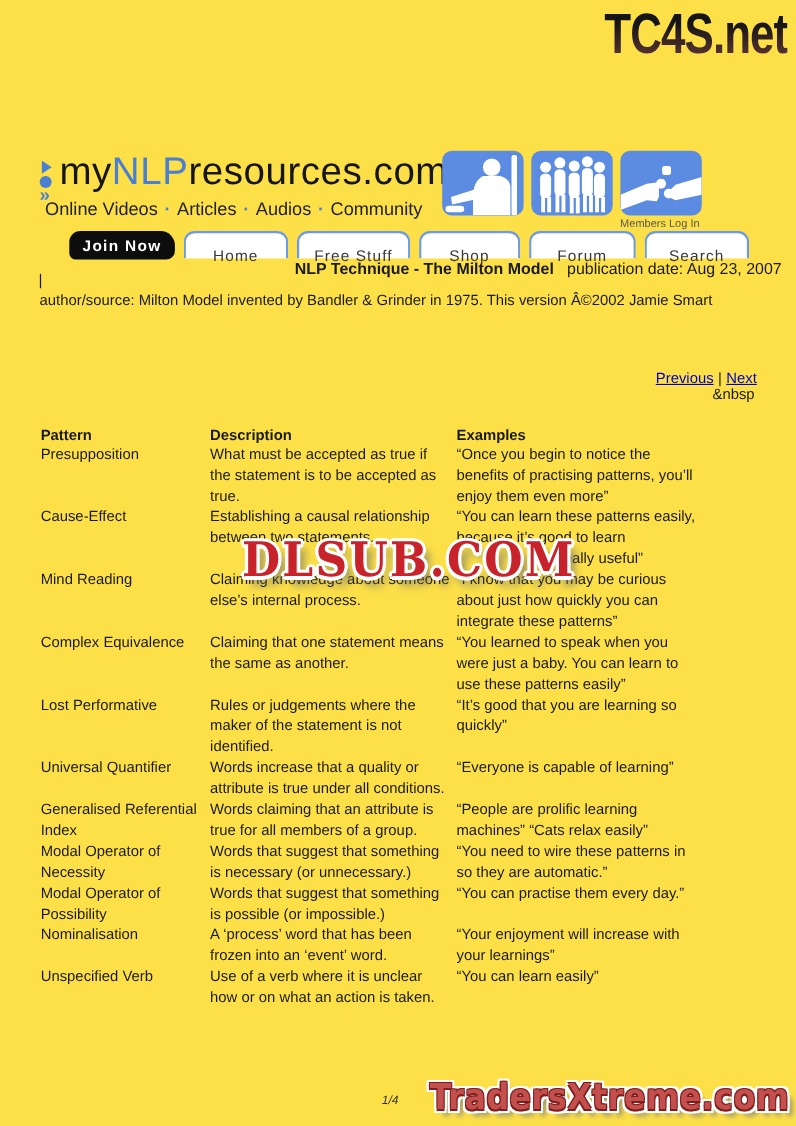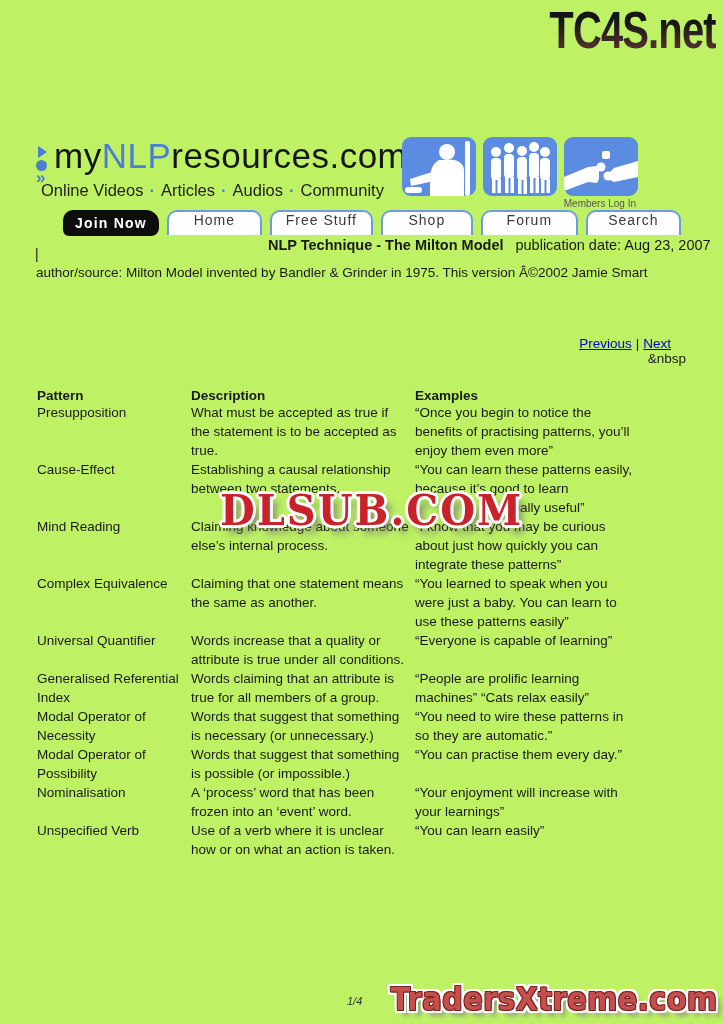--- a/index.html
+++ b/index.html
@@ -1,16 +1,16 @@
 <!DOCTYPE html>
 <html style="--accent-blue: #4a7fd4; --tile-blue: #5b8ce1; --tab-border: #6b9be8; --link-blue: #0000cc; --dlsub-red: #c8232a; --traders-red: #c4504e; --tc4s-dark: #272022;"><head>
 <meta charset="utf-8">
 <style>
   html,body{margin:0;padding:0;background:#fff;}
-  .page{position:relative;width:724px;height:1024px;background:#bef264;overflow:hidden;
+  .page{position:relative;width:724px;height:1024px;background:#fde047;overflow:hidden;
         font-family:"Liberation Sans",sans-serif;color:#1a1a1a;}
 
   
   .tc4s{position:absolute;top:0;right:8px;font-weight:bold;font-size:47px;letter-spacing:-1px;
         transform:scale(0.85,1.1);transform-origin:top right;color:var(--tc4s-dark,#272022);
         text-shadow:0 3px 3px rgba(120,60,60,.45);}
   @supports ((-webkit-background-clip:text)){
     .tc4s{background:linear-gradient(#151515 35%, #6e3c3c 100%);
           -webkit-background-clip:text;background-clip:text;-webkit-text-fill-color:transparent;
           text-shadow:none;}
@@ -32,34 +32,34 @@
   .tile{width:74px;height:59px;background:var(--tile-blue,#5b8ce1);border-radius:9px;overflow:hidden;}
   .tile svg{display:block;width:74px;height:59px;fill:#fff;}
   .members{position:absolute;left:402px;top:198px;width:234px;text-align:right;font-size:10px;color:#555;}
 
   
   .tabs{position:absolute;left:63px;top:210px;display:flex;gap:8px;}
   .tab{box-sizing:border-box;text-align:center;white-space:nowrap;cursor:pointer;}
   .tab-solid{background:#0d0d0d;color:#fff;font-weight:bold;font-size:14px;letter-spacing:1.2px;
              padding:5px 12px;border-radius:10px 13px 8px 6px;height:26px;line-height:16px;}
   .tab-outline{border:2px solid var(--tab-border,#6b9be8);border-bottom:none;border-radius:10px 10px 0 0;
-               background:#fff;color:#3a3a3a;font-size:14px;letter-spacing:1px;height:25px;padding-top:0;}
+               background:#fff;color:#3a3a3a;font-size:14px;letter-spacing:1px;height:25px;padding-top:12px;}
   .tabs .tab:nth-child(2){width:95px;} .tabs .tab:nth-child(3){width:103px;}
   .tabs .tab:nth-child(4){width:92px;} .tabs .tab:nth-child(5){width:97px;}
   .tabs .tab:nth-child(6){width:95px;}
 
   
   .title-line{position:absolute;left:268px;top:237px;font-size:14.5px;white-space:nowrap;}
   .t-bold{font-weight:bold;}
   .t-pub{margin-left:12px;}
   .pipe{position:absolute;left:35px;top:246px;font-size:14px;}
   .byline{position:absolute;left:36px;top:265px;font-size:13.5px;white-space:nowrap;}
 
   
-  .pager{position:absolute;right:53px;top:336px;font-size:13.5px;text-align:right;}
+  .pager{position:absolute;right:36px;top:336px;font-size:13.5px;text-align:right;}
   .plink{color:var(--link-blue,#0000cc);text-decoration:underline;cursor:pointer;}
   .psep{margin:0 4px;color:#1a1a1a;}
   .nbsp{position:absolute;right:38px;top:351px;font-size:13.5px;}
 
   
   .ptable{position:absolute;left:37px;top:388px;width:660px;font-size:13.5px;}
   .trow{display:grid;grid-template-columns:154px 224px 282px;}
   .thead{font-weight:bold;}
   .tline{line-height:19px;white-space:nowrap;}
 
@@ -228,20 +228,34 @@
             <div class="tline">the same as another.</div>
           </div>
           <div class="tcell">
             <div class="tline">“You learned to speak when you</div>
             <div class="tline">were just a baby. You can learn to</div>
             <div class="tline">use these patterns easily”</div>
           </div>
         </div>
         <div class="trow">
           <div class="tcell">
+            <div class="tline">Lost Performative</div>
+          </div>
+          <div class="tcell">
+            <div class="tline">Rules or judgements where the</div>
+            <div class="tline">maker of the statement is not</div>
+            <div class="tline">identified.</div>
+          </div>
+          <div class="tcell">
+            <div class="tline">“It’s good that you are learning so</div>
+            <div class="tline">quickly”</div>
+          </div>
+        </div>
+        <div class="trow">
+          <div class="tcell">
             <div class="tline">Universal Quantifier</div>
           </div>
           <div class="tcell">
             <div class="tline">Words increase that a quality or</div>
             <div class="tline">attribute is true under all conditions.</div>
           </div>
           <div class="tcell">
             <div class="tline">“Everyone is capable of learning”</div>
           </div>
         </div>

